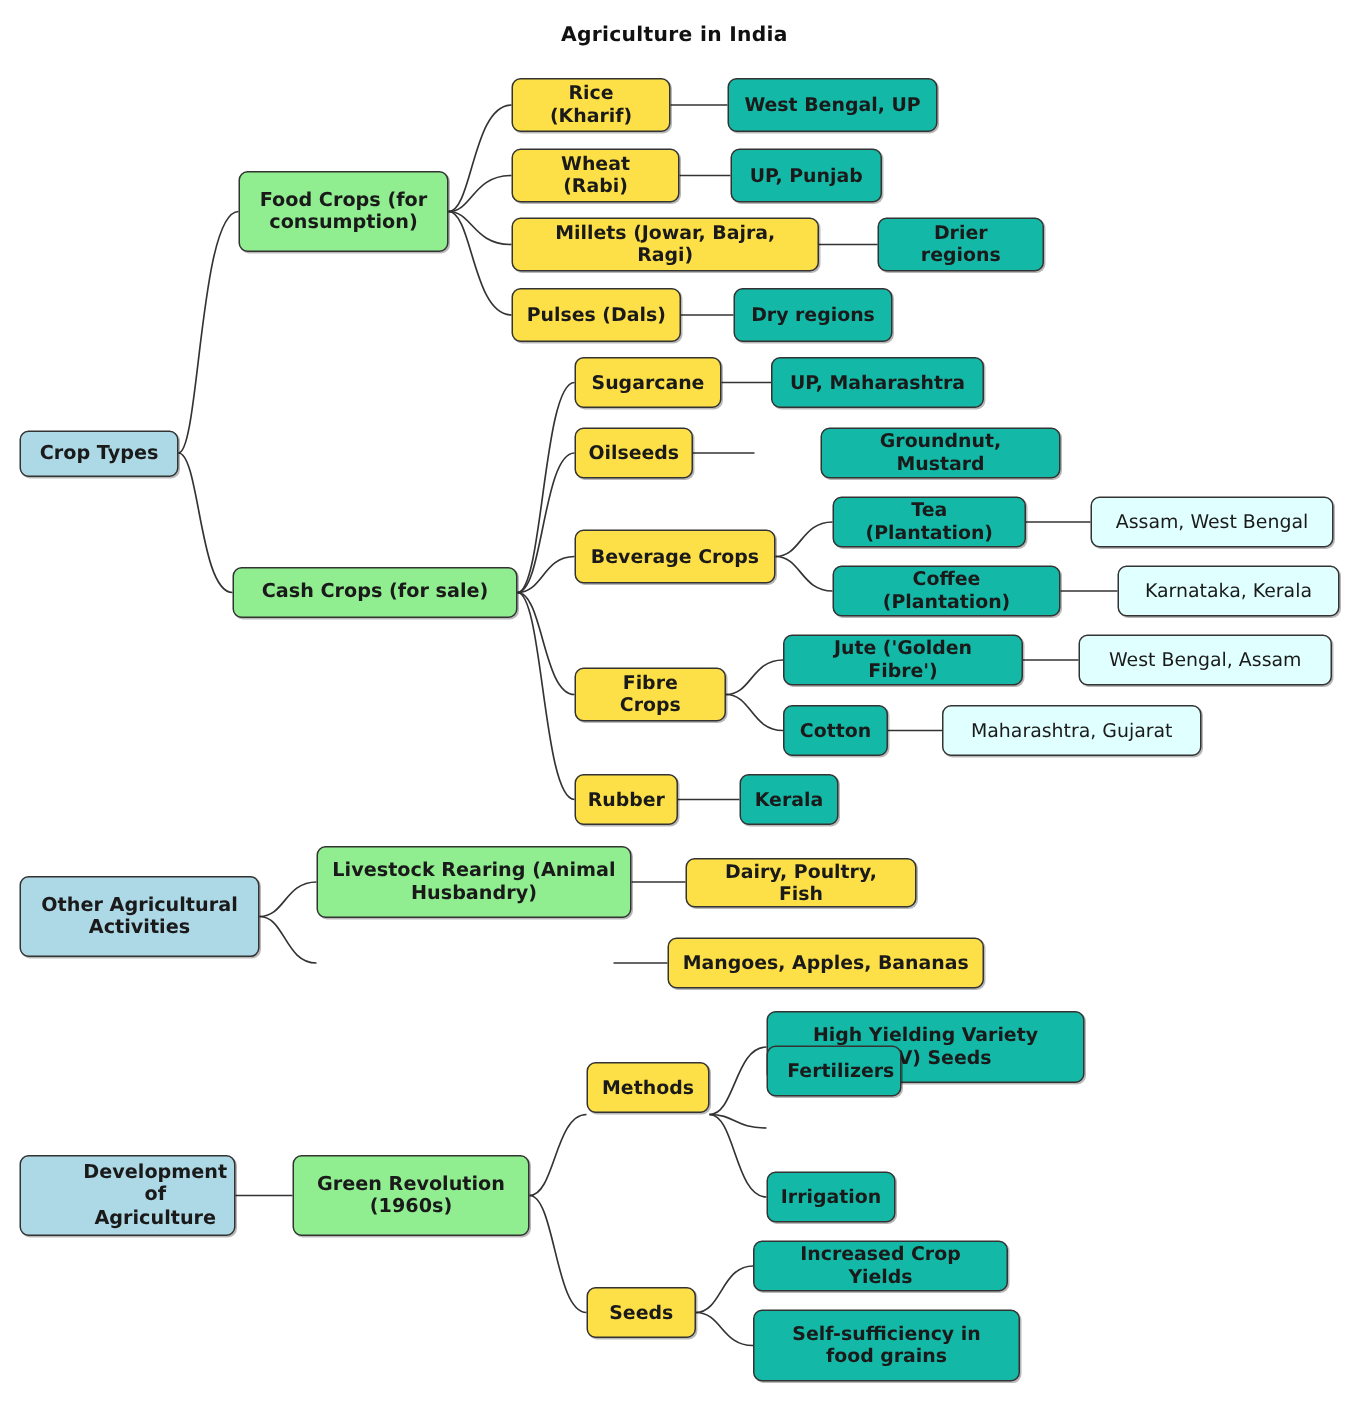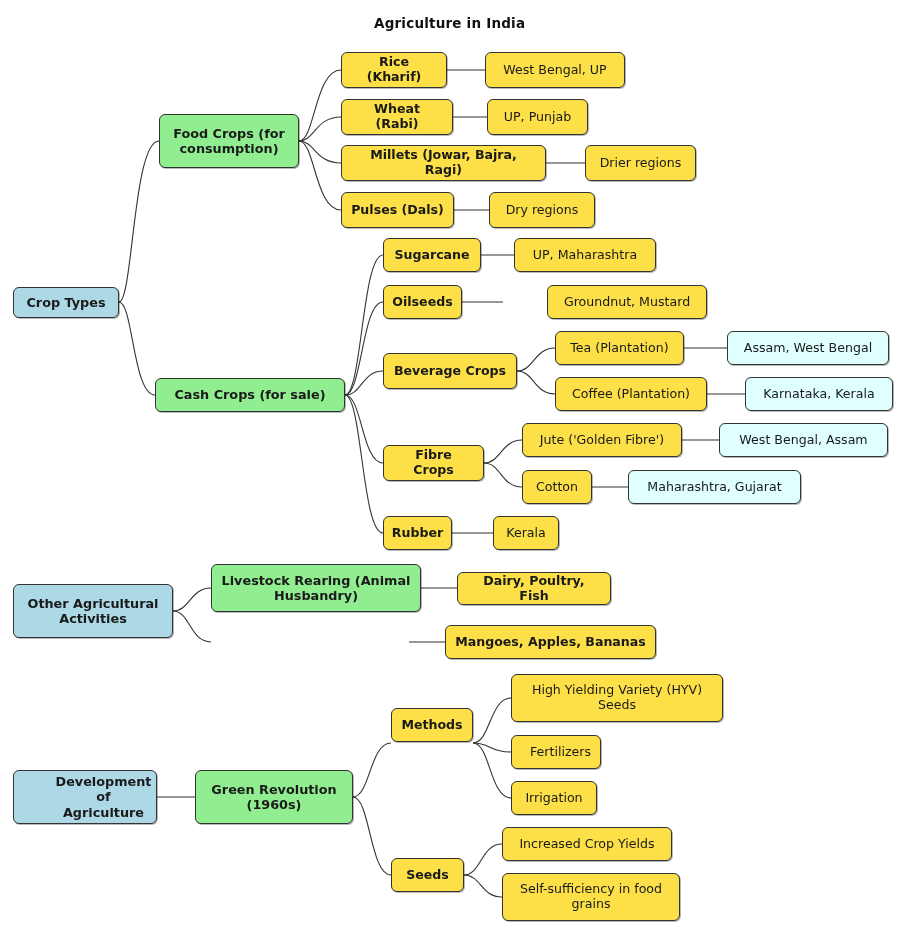--- a/index.html
+++ b/index.html
@@ -67,22 +67,22 @@
     background: #90EE90;
     font-weight: bold;
     font-size: 12.8px;
     align-items: center;
   }
   .n-item {
     background: #fde047;
     font-weight: bold;
   }
   .n-leaf {
-    background: #fde047;
-    font-weight: normal;
+    background: #14b8a6;
+    font-weight: bold;
   }
   .n-region {
     background: #E0FFFF;
     font-weight: normal;
   }
 </style>
 </head>
 <body>
 
 <div id="canvas">
@@ -253,21 +253,21 @@
   <div class="node n-branch" style="left:195px; top:770px; width:158px; height:54px;">
     <span>Green Revolution (1960s)</span>
   </div>
 
   <div class="node n-item" style="left:391px; top:708px; width:82px; height:34px;">
     <span>Methods</span>
   </div>
   <div class="node n-leaf" style="left:511px; top:674px; width:212px; height:48px;">
     <span>High Yielding Variety (HYV) Seeds</span>
   </div>
-  <div class="node n-leaf" style="left:511px; top:735px; width:90px; height:34px;padding-left:18px;">
+  <div class="node n-leaf" style="left:511px; top:697px; width:90px; height:34px;padding-left:18px;">
     <span>Fertilizers</span>
   </div>
   <div class="node n-leaf" style="left:511px; top:781px; width:86px; height:34px;">
     <span>Irrigation</span>
   </div>
 
   <div class="node n-item" style="left:391px; top:858px; width:73px; height:34px;">
     <span>Seeds</span>
   </div>
   <div class="node n-leaf" style="left:502px; top:827px; width:170px; height:34px;">

